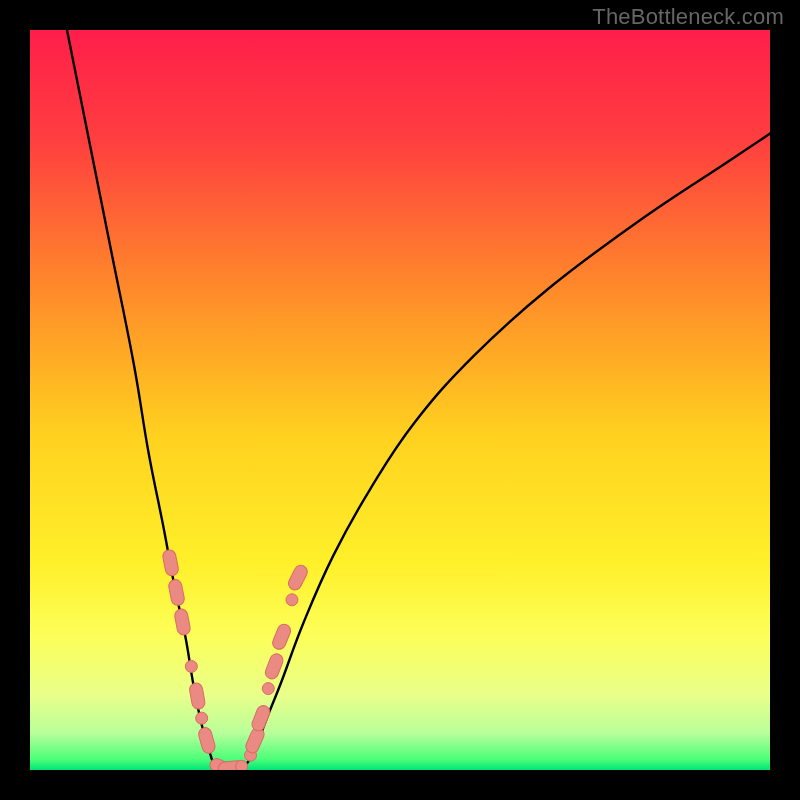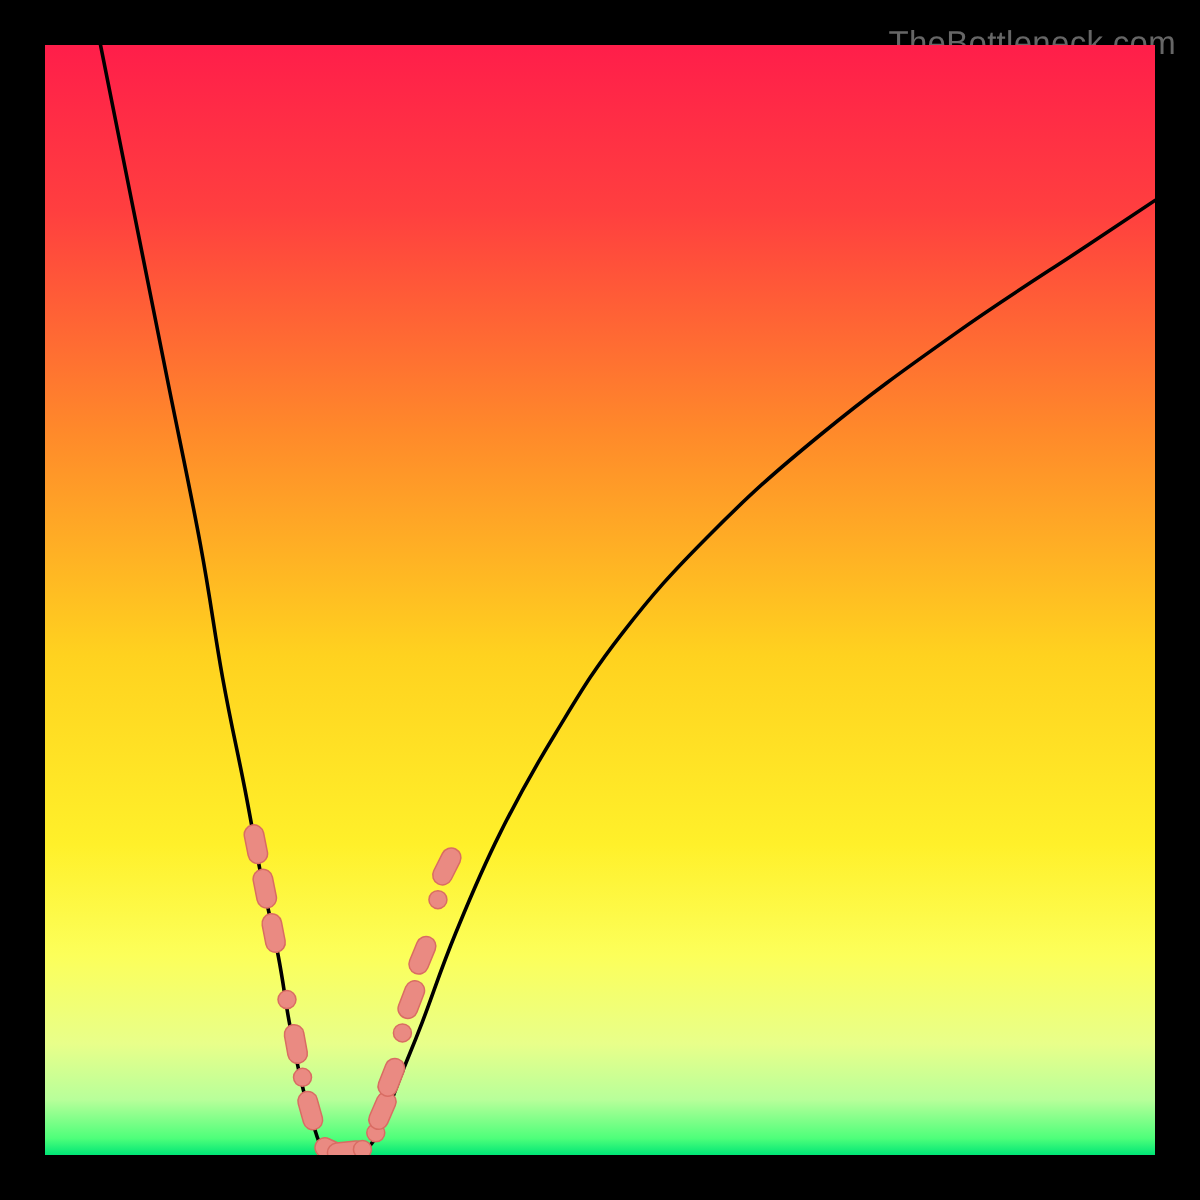--- a/index.html
+++ b/index.html
@@ -24,21 +24,21 @@
     width: 740px;
     height: 740px;
     overflow: hidden;
   }
   .gradient-bg {
     position: absolute;
     top: 0; left: 0; right: 0; bottom: 0;
   }
   .watermark {
     position: absolute;
-    top: 16px;
+    top: 4px;
     right: 16px;
     color: #666;
     font-size: 22px;
     font-weight: 400;
     letter-spacing: 0.2px;
   }
   svg.curves {
     position: absolute;
     top: 0; left: 0;
   }

